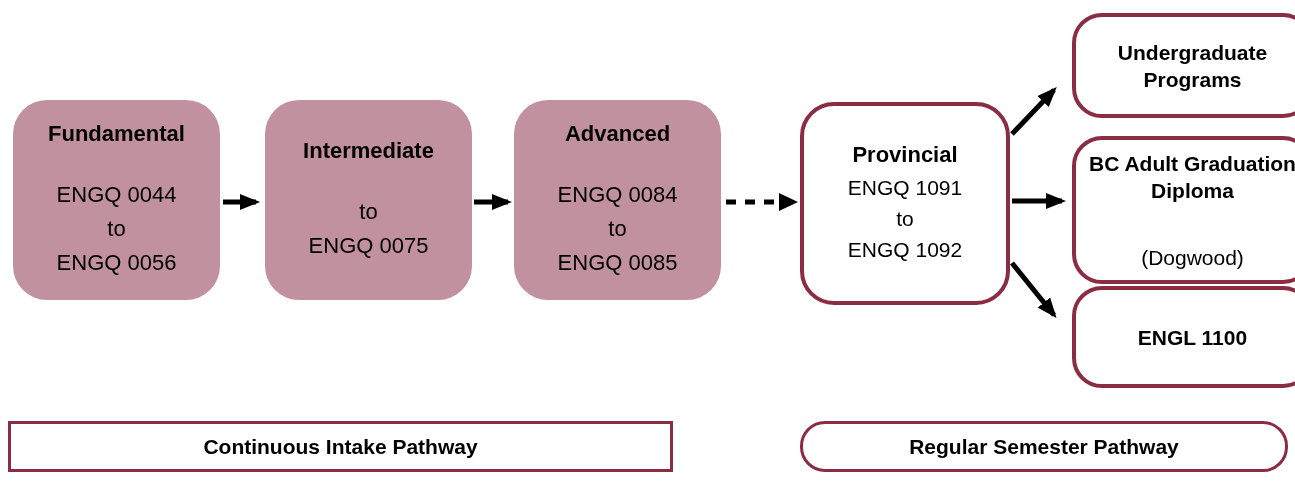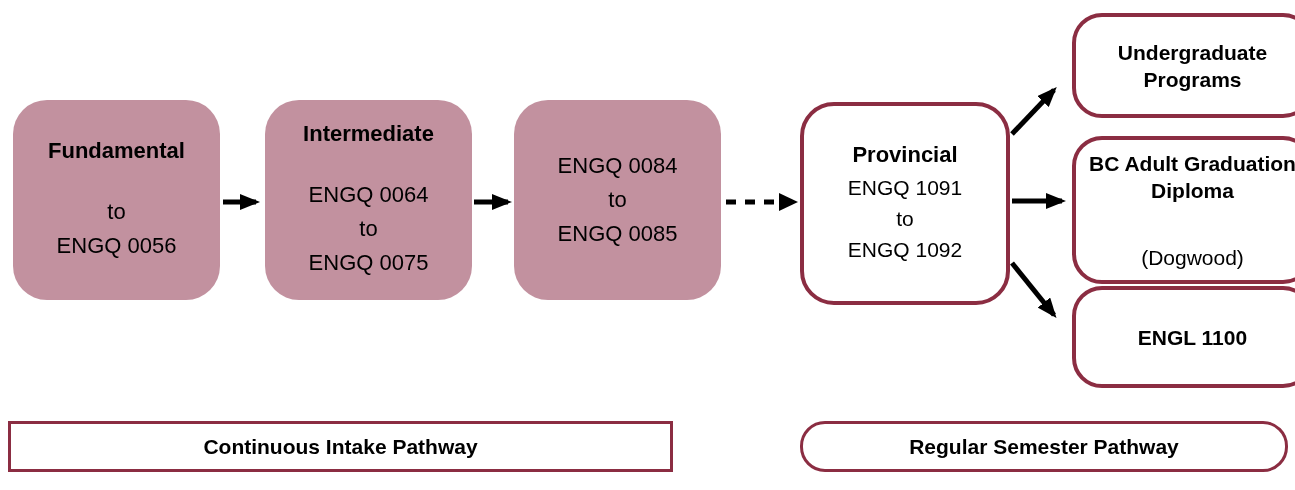--- a/index.html
+++ b/index.html
@@ -100,35 +100,36 @@
     <line class="arrow-line dashed" x1="726" y1="202" x2="779" y2="202"></line>
     <polygon class="arrow-head" points="779,193 798,202 779,211"></polygon>
     <line class="arrow-line" x1="1012" y1="134" x2="1054" y2="90" marker-end="url(#ah)"></line>
     <line class="arrow-line" x1="1012" y1="201" x2="1062" y2="201" marker-end="url(#ah)"></line>
     <line class="arrow-line" x1="1012" y1="263" x2="1054" y2="315" marker-end="url(#ah)"></line>
   </svg>
 
   <div class="stage" style="left:13px;">
     <div class="stage-title">Fundamental</div>
     <div class="course-lines">
+      <div>ENGQ 0044</div>
       <div>to</div>
       <div>ENGQ 0056</div>
     </div>
   </div>
 
   <div class="stage" style="left:265px;">
     <div class="stage-title">Intermediate</div>
     <div class="course-lines">
-      <div>ENGQ 0064</div>
       <div>to</div>
       <div>ENGQ 0075</div>
     </div>
   </div>
 
   <div class="stage" style="left:514px;">
+    <div class="stage-title">Advanced</div>
     <div class="course-lines">
       <div>ENGQ 0084</div>
       <div>to</div>
       <div>ENGQ 0085</div>
     </div>
   </div>
 
   <div class="outline-box" id="provincial-box">
     <div class="stage-title">Provincial</div>
     <div class="course-lines">

